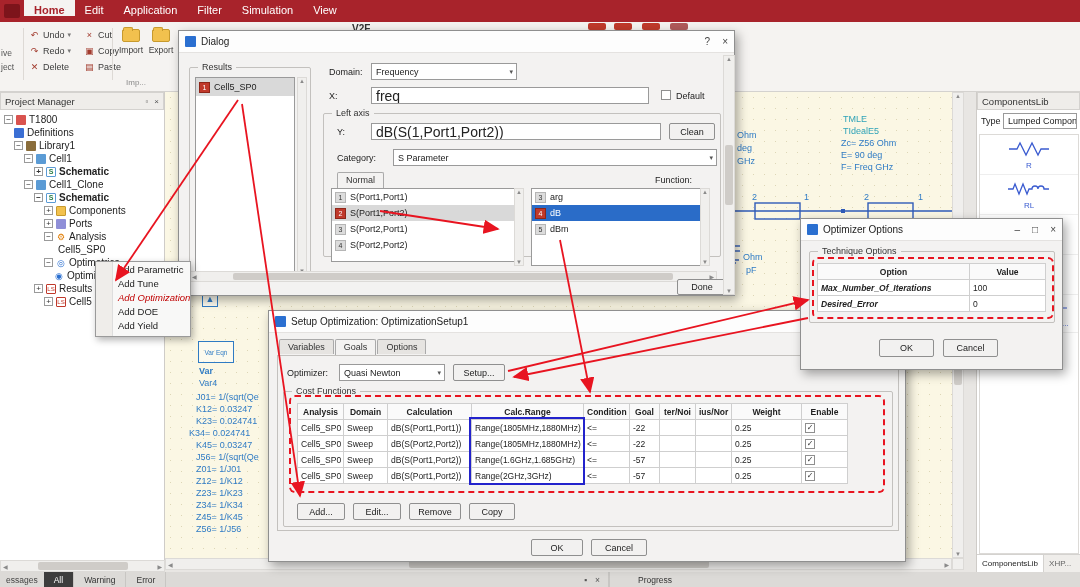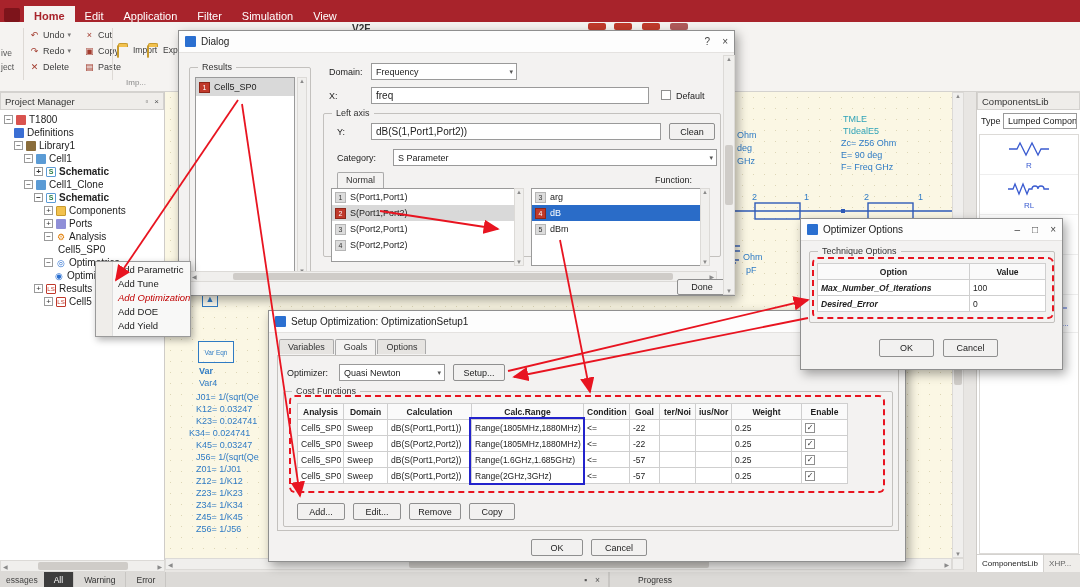--- a/index.html
+++ b/index.html
@@ -1,31 +1,31 @@
 <!DOCTYPE html>
 <html><head>
 <meta charset="utf-8">
 <style>
   *{box-sizing:border-box;margin:0;padding:0}
   html,body{background:#777}
   body{font-family:"Liberation Sans",sans-serif}
   #app{position:relative;width:1080px;height:587px;background:#e8e6e3;overflow:hidden;font-size:10px;color:#222;margin:0 auto}
   .abs{position:absolute}
   
-  .menubar{left:0;top:0;width:1080px;height:22px;background:#a8232b;display:flex;align-items:flex-end;color:#fff}
+  .menubar{left:0;top:0;width:1080px;height:22px;background:#a8232b;display:flex;align-items:flex-start;color:#fff}
   .appbox{width:16px;height:14px;background:#7d141b;margin:4px 4px 0 4px;border-radius:2px}
   .menu-item{padding:4px 10px 0 10px;font-size:11px;cursor:default}
   .menu-item.active{background:#f5f3f1;color:#a8232b;font-weight:bold}
   
   .toolbar{left:0;top:22px;width:1080px;height:70px;background:#f5f3f1;border-bottom:1px solid #d4d2cf}
   .tb-btn{display:flex;align-items:center;gap:3px;font-size:9px;color:#3c3c3c;height:14px;white-space:nowrap}
   .tb-ic{font-size:9px;color:#a23b2e;width:11px;text-align:center}
   .tb-car{font-size:7px;color:#777}
   .vsep{position:absolute;top:6px;width:1px;height:52px;background:#ddd9d5}
-  .bigbtn{position:absolute;width:28px;height:48px;display:flex;align-items:center;justify-content:flex-start;gap:14px;font-size:8.5px;color:#3c3c3c}
+  .bigbtn{position:absolute;width:28px;height:48px;display:flex;flex-direction:column;align-items:center;justify-content:flex-start;gap:3px;font-size:8.5px;color:#3c3c3c}
   .folder{width:18px;height:13px;background:#f2c14e;border:1px solid #c79a2e;border-radius:2px;position:relative;margin-top:3px}
   .folder::before{content:"";position:absolute;left:0;top:-3px;width:8px;height:3px;background:#f2c14e;border:1px solid #c79a2e;border-bottom:none;border-radius:2px 2px 0 0}
   .grouplabel{position:absolute;font-size:8px;color:#8a8a8a}
   .partial-ic{position:absolute;height:7px;border-radius:2px}
   
   .panel-header{height:18px;background:#efedea;border:1px solid #d4d2cf;display:flex;align-items:center;padding:0 4px;font-size:9.5px;color:#333}
   .ph-icons{margin-left:auto;display:flex;gap:6px;color:#555;font-size:8px}
   .panel-left{background:#fff;border-right:1px solid #cfccc8}
   .tree{padding-top:3px;overflow:hidden}
   .tree-row{display:flex;align-items:center;height:13px;font-size:10px;gap:3px;white-space:nowrap;cursor:default}
@@ -62,21 +62,21 @@
   .port-ico{position:absolute;border:1px solid #2f7bc4;color:#2f7bc4;font-size:9px;display:flex;align-items:center;justify-content:center;background:rgba(255,255,255,.4)}
   
   .window{position:absolute;background:#f3f2f1;border:1px solid #8f8f8f;box-shadow:3px 4px 10px rgba(0,0,0,.35)}
   .titlebar{height:22px;display:flex;align-items:center;padding:0 6px;background:#fdfdfd;border-bottom:1px solid #e4e2e0;font-size:10px;color:#222}
   .win-ico{width:11px;height:11px;background:#2a6fd0;margin-right:5px;flex:none;border-radius:1px}
   .tb-ctl{margin-left:auto;display:flex;gap:12px;color:#444;font-size:10px}
   .tb-ctl span{cursor:default}
   .groupbox{position:absolute;border:1px solid #c3c1be;border-radius:2px}
   .legend{position:absolute;top:-6px;left:8px;background:#f3f2f1;padding:0 4px;font-size:9px;color:#333;white-space:nowrap}
   .lbl9{position:absolute;font-size:9px;color:#222;white-space:nowrap}
-  .textbox{position:absolute;background:#fff;border:1px solid #9a9a9a;font-size:10px;display:flex;align-items:center;padding:0 4px;overflow:hidden;white-space:nowrap}
+  .textbox{position:absolute;background:#fff;border:1px solid #9a9a9a;font-size:14px;display:flex;align-items:center;padding:0 4px;overflow:hidden;white-space:nowrap}
   .combo{position:absolute;background:#fff;border:1px solid #9a9a9a;font-size:9px;display:flex;align-items:center;justify-content:space-between;padding:0 3px 0 4px;overflow:hidden;white-space:nowrap}
   .combo .car{font-size:7px;color:#555;flex:none;margin-left:4px}
   .btn{position:absolute;background:#f2f1f0;border:1px solid #8f8f8f;display:flex;align-items:center;justify-content:center;font-size:9px;color:#222;border-radius:2px;cursor:default}
   .list{position:absolute;background:#fff;border:1px solid #9a9a9a;overflow:hidden}
   .lrow{display:flex;align-items:center;height:16px;padding:0 3px;gap:4px;font-size:9px;white-space:nowrap}
   .lrow.h18{height:18px}
   .badge{width:11px;height:11px;background:#dcdcdc;border:1px solid #b5b5b5;font-size:7px;display:flex;align-items:center;justify-content:center;color:#333;flex:none}
   .badge.red{background:#c0392b;color:#fff;border-color:#8e2619}
   .sel-gray{background:#d9d9d9}
   .sel-blue{background:#2a6cc8;color:#fff}

